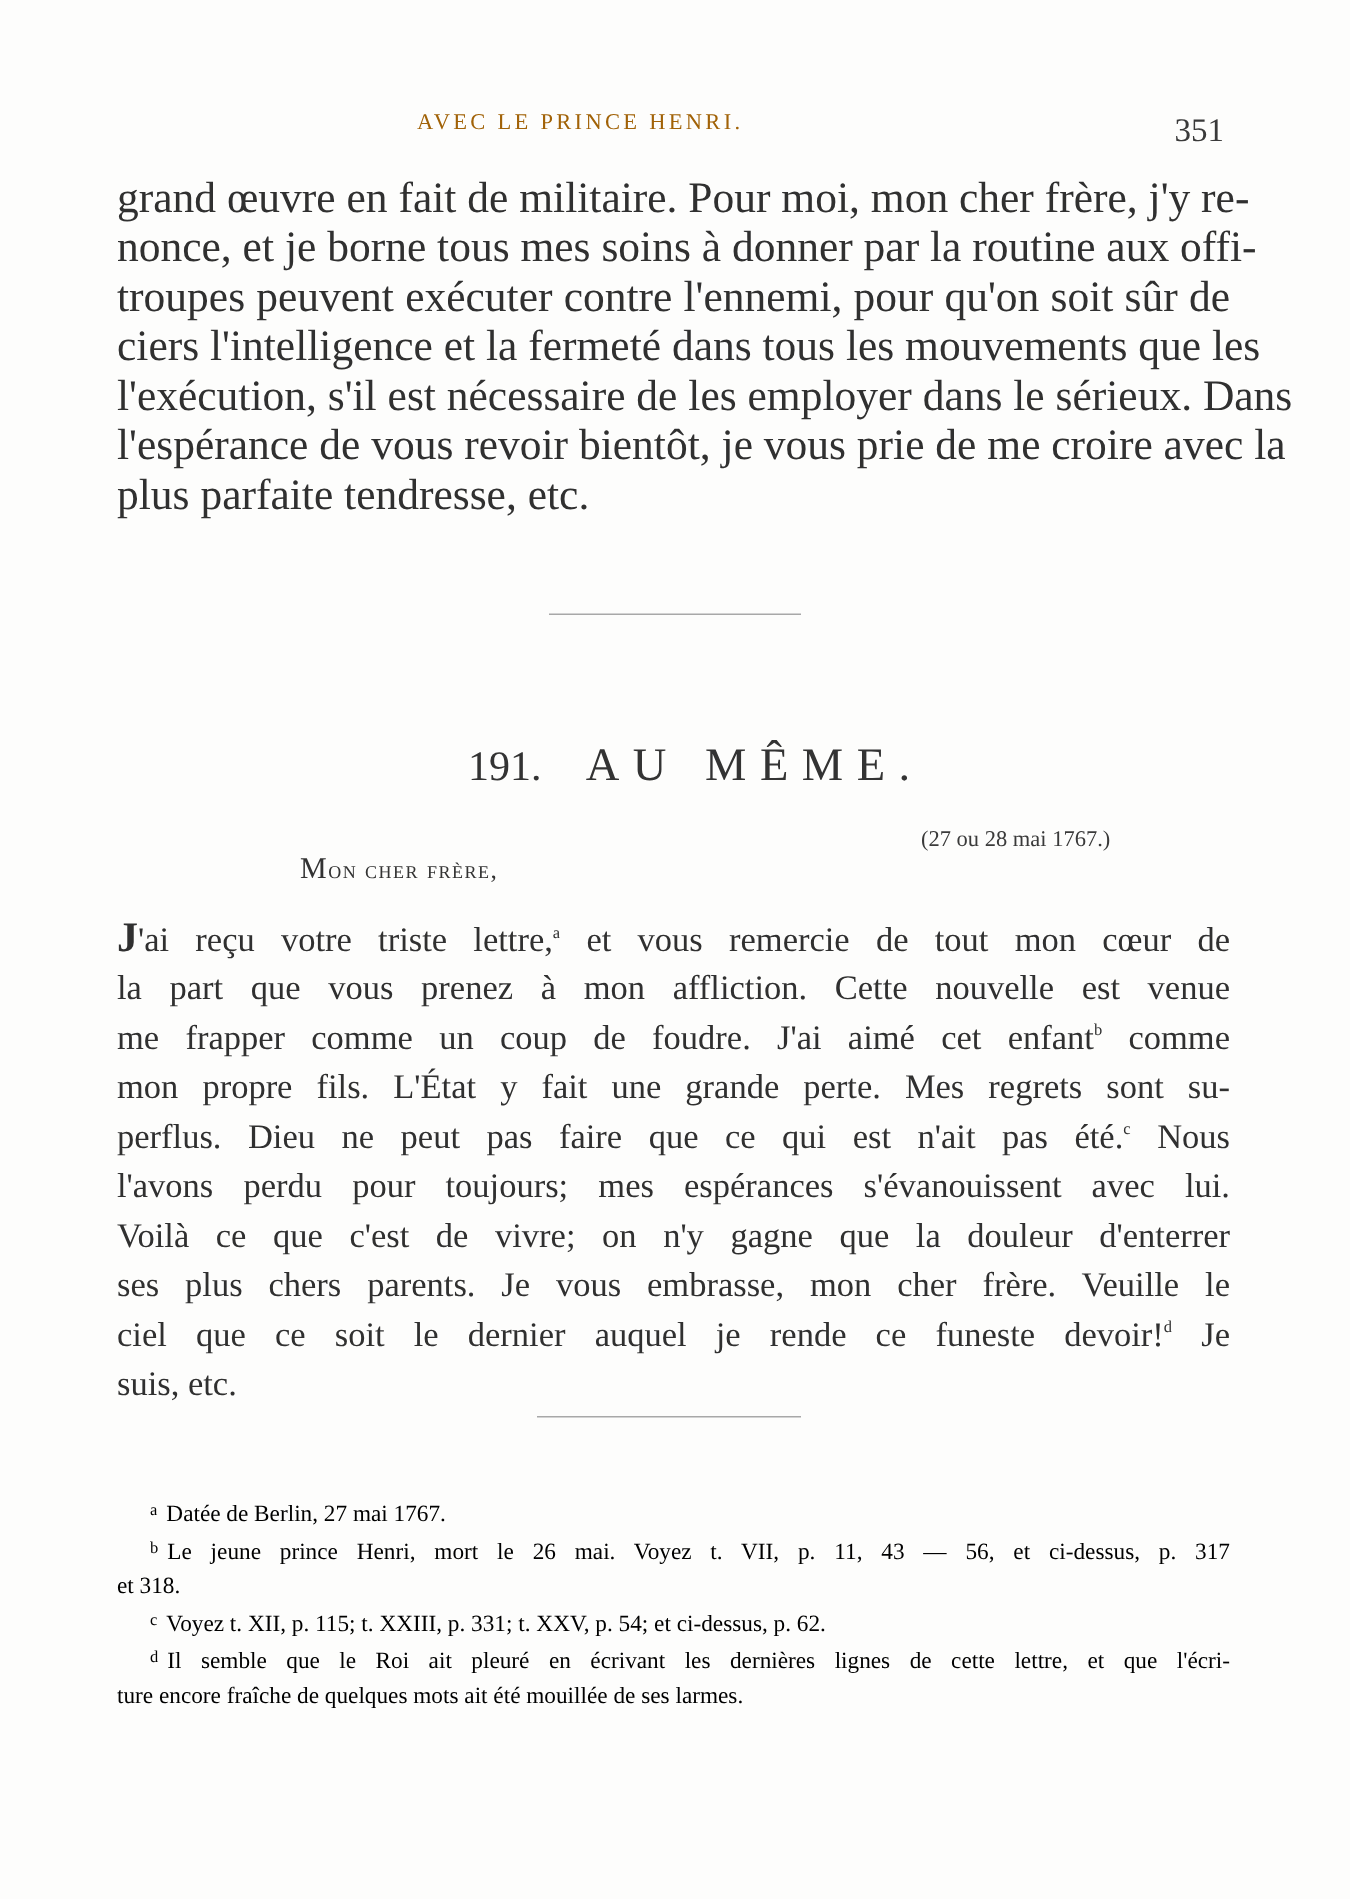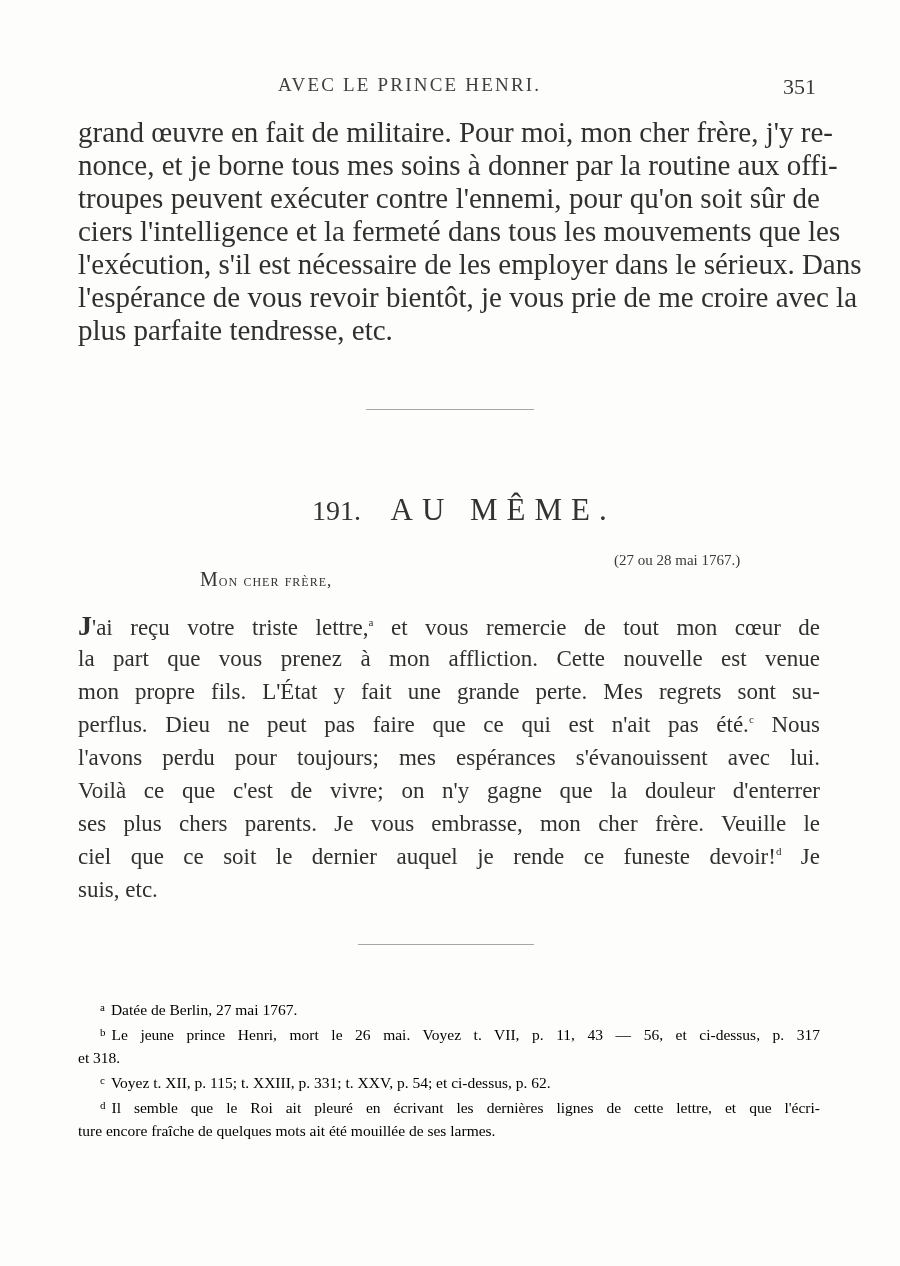--- a/index.html
+++ b/index.html
@@ -10,21 +10,21 @@
     font-family: "Liberation Serif", "DejaVu Serif", serif;
     position: relative;
     overflow: hidden;
   }
   .page { position: absolute; left: 0; top: 0; width: 900px; height: 1266px; }
   .running-head {
     position: absolute; top: 74px; left: 0; width: 900px; height: 28px;
   }
   .running-title {
     position: absolute; left: 278px; top: 0;
-    font-size: 19px; letter-spacing: 2.2px; color: #404040;
+    font-size: 15px; letter-spacing: 2.2px; color: #a16207;
   }
   .page-number {
     position: absolute; left: 783px; top: 0;
     font-size: 22px; color: #3a3a3a;
   }
   .prose {
     position: absolute; left: 78px; width: 742px;
     font-size: 29px; line-height: 33px;
     text-align: justify;
     color: #303030;
@@ -92,20 +92,21 @@
     <span class="letter-title">AU MÊME.</span>
   </div>
 
   <div class="letter-date">(27 ou 28 mai 1767.)</div>
 
   <div class="salutation"><span class="cap">M</span><span>on cher frère,</span></div>
 
   <div class="prose letter-body">
     <span class="ln"><span class="dropcap">J</span><span>'ai reçu votre triste lettre,</span><sup>a</sup><span> et vous remercie de tout mon cœur de</span></span>
     <span class="ln">la part que vous prenez à mon affliction. Cette nouvelle est venue</span>
+    <span class="ln"><span>me frapper comme un coup de foudre. J'ai aimé cet enfant</span><sup>b</sup><span> comme</span></span>
     <span class="ln">mon propre fils. L'État y fait une grande perte. Mes regrets sont su-</span>
     <span class="ln"><span>perflus. Dieu ne peut pas faire que ce qui est n'ait pas été.</span><sup>c</sup><span> Nous</span></span>
     <span class="ln">l'avons perdu pour toujours; mes espérances s'évanouissent avec lui.</span>
     <span class="ln">Voilà ce que c'est de vivre; on n'y gagne que la douleur d'enterrer</span>
     <span class="ln">ses plus chers parents. Je vous embrasse, mon cher frère. Veuille le</span>
     <span class="ln"><span>ciel que ce soit le dernier auquel je rende ce funeste devoir!</span><sup>d</sup><span> Je</span></span>
     <span class="ln last">suis, etc.</span>
   </div>
 
   <div class="rule rule-bottom"></div>

